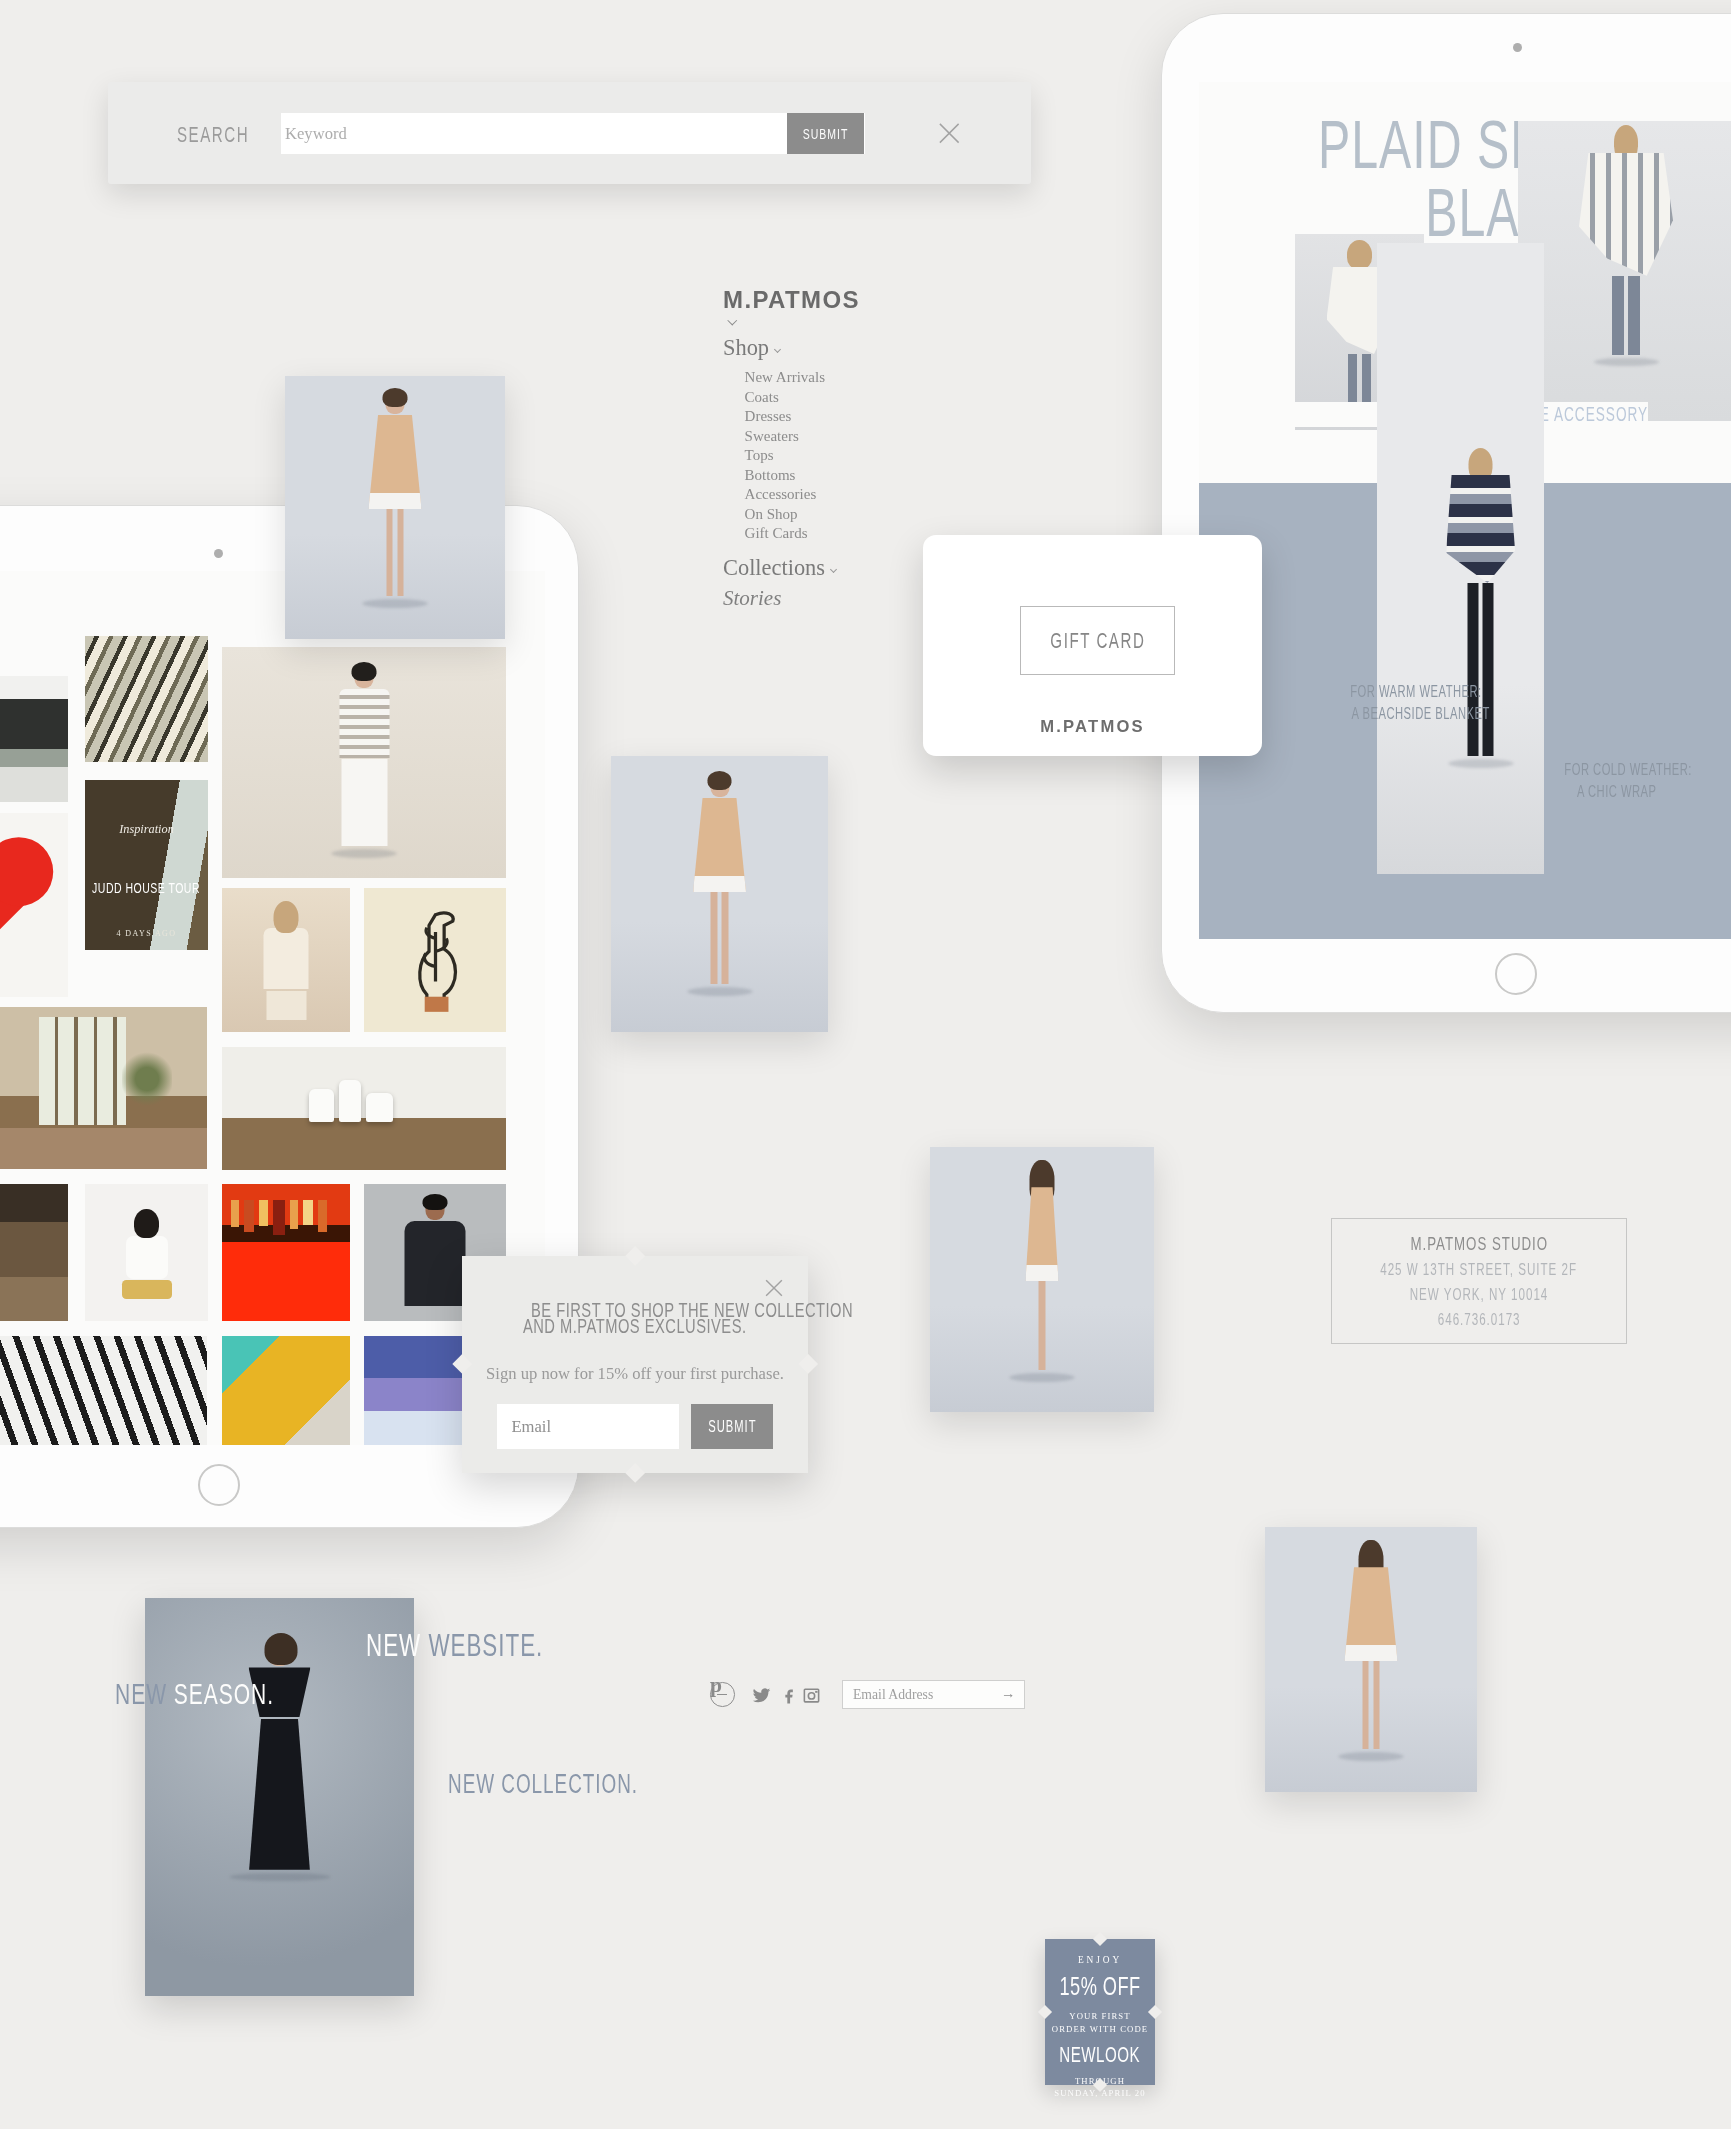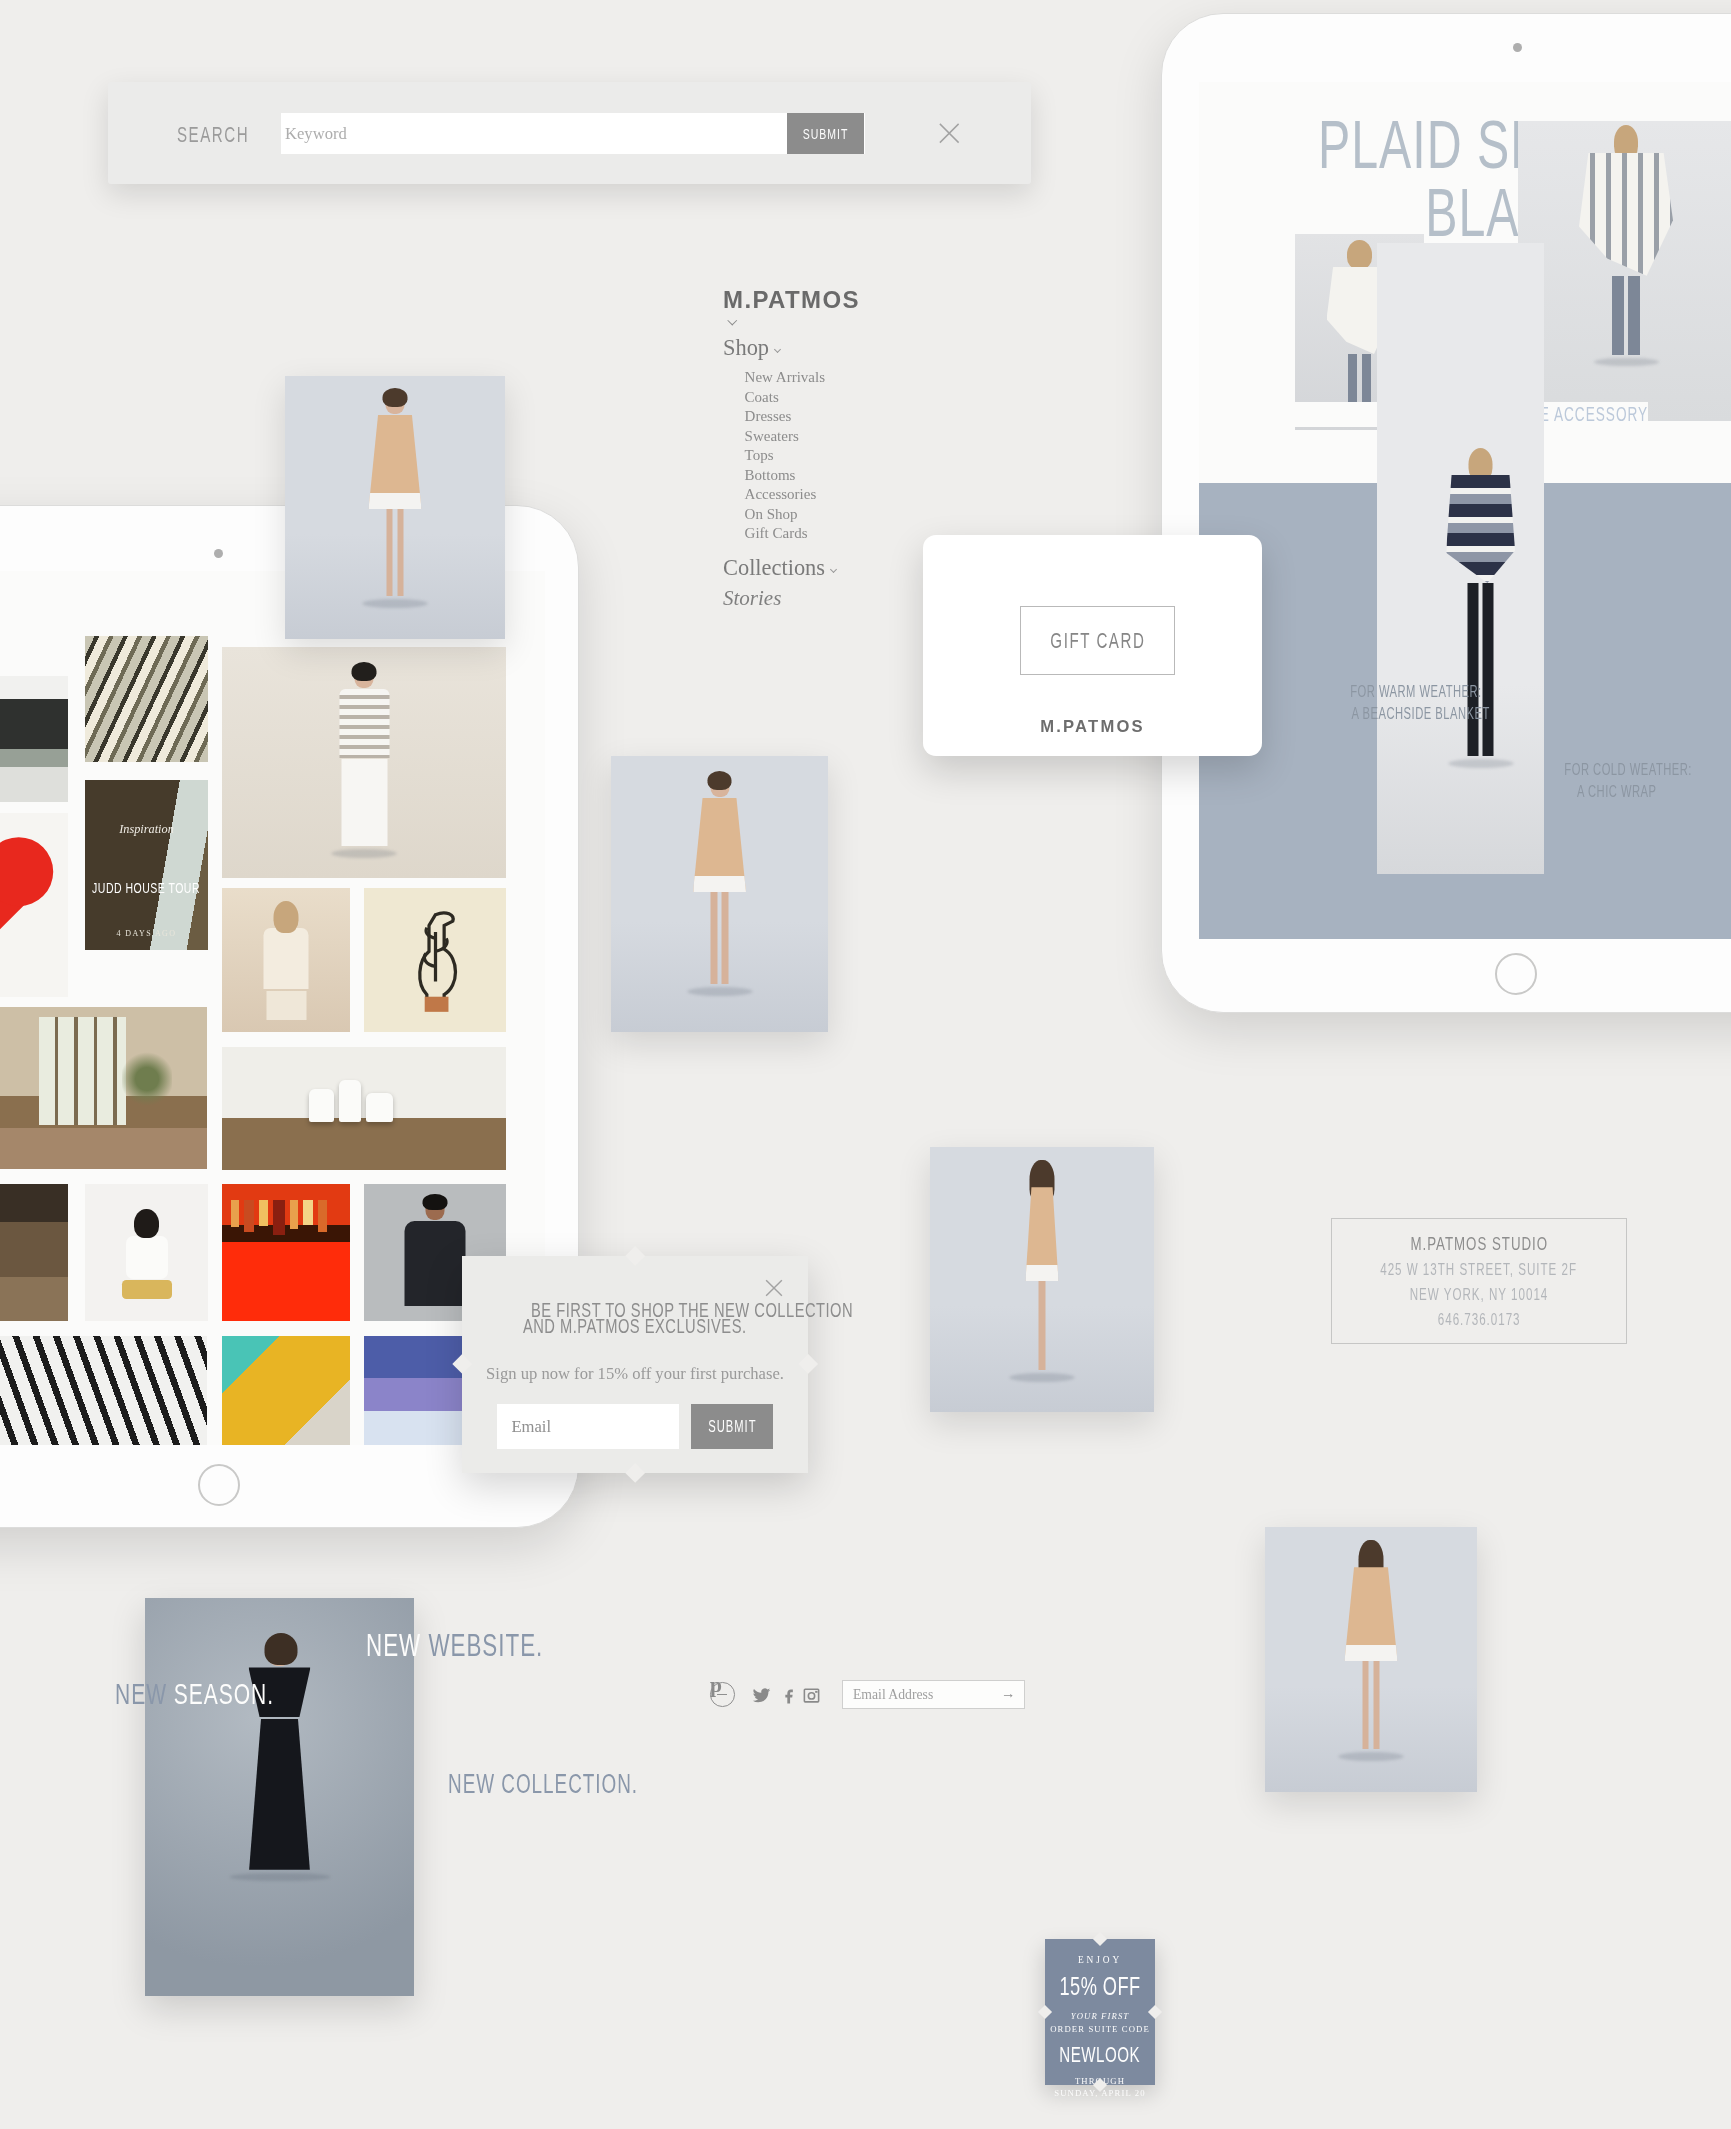--- a/index.html
+++ b/index.html
@@ -206,21 +206,21 @@
   
   .coupon { left:1045px; top:1939px; width:110px; height:146px; background:#7d8a9f;
     box-shadow:0 8.7px 21.6px rgba(0,0,0,.18);
     display:flex; flex-direction:column; align-items:center; color:#fdfdfd; }
   .coupon .notch { width:10px; height:10px; }
   .coupon .n-top { left:50px; top:-5px; } .coupon .n-bottom { left:50px; bottom:-5px; }
   .coupon .n-left { left:-5px; top:68px; } .coupon .n-right { right:-5px; top:68px; }
   .cp-enjoy { margin-top:16px; font-family:"Liberation Serif",serif; font-size:9.4px; letter-spacing:2.9px; }
   .cp-off { margin-top:5.8px; font-size:26px; letter-spacing:0.7px; }
   .cp-line { font-family:"Liberation Serif",serif; font-size:8.7px; letter-spacing:1.1px; line-height:12.3px; }
-  .cp-l1 { margin-top:8.7px;font-style:italic; }
+  .cp-l1 { margin-top:8.7px; }
   .cp-code { margin-top:6.5px; font-size:21.6px; letter-spacing:0.7px; }
   .cp-l3 { margin-top:7.2px; }
 </style>
 </head>
 <body>
 
 <section class="abs search-card">
   <span class="abs search-label cx cxl">SEARCH</span>
   <input class="abs search-input" type="text" placeholder="Keyword" style="">
   <button class="abs btn-gray search-submit">
@@ -544,18 +544,18 @@
 </div>
 
 <div class="abs coupon">
   <span class="notch n-top"></span>
   <span class="notch n-bottom"></span>
   <span class="notch n-left"></span>
   <span class="notch n-right"></span>
   <span class="cp-enjoy">ENJOY</span>
   <span class="cp-off cx cxc">15% OFF</span>
   <span class="cp-line cp-l1">YOUR FIRST</span>
-  <span class="cp-line">ORDER SUITE CODE</span>
+  <span class="cp-line">ORDER WITH CODE</span>
   <span class="cp-code cx cxc">NEWLOOK</span>
   <span class="cp-line cp-l3">THROUGH</span>
   <span class="cp-line">SUNDAY, APRIL 20</span>
 </div>
 
 
 </body></html>

